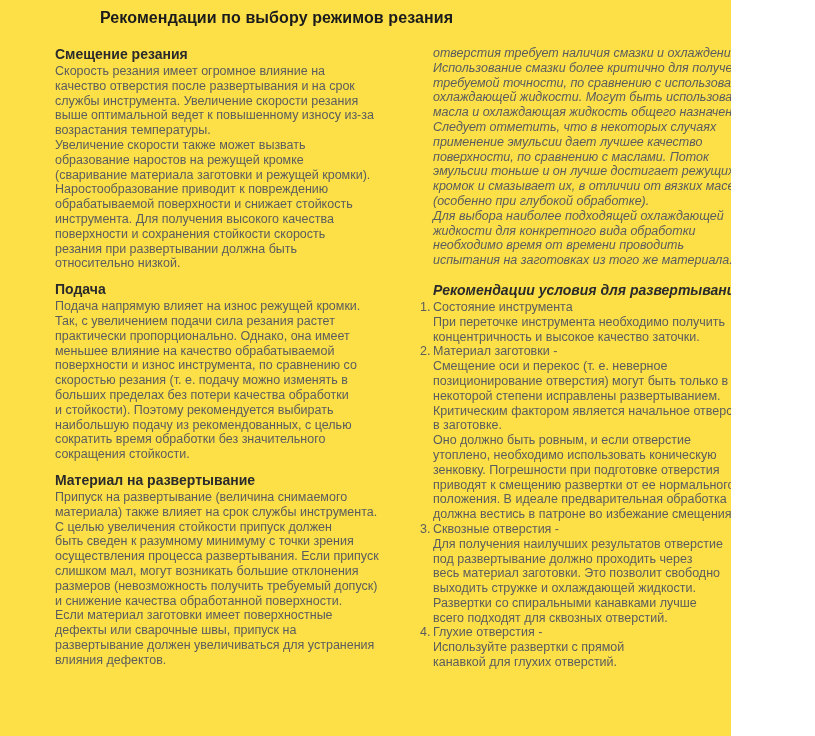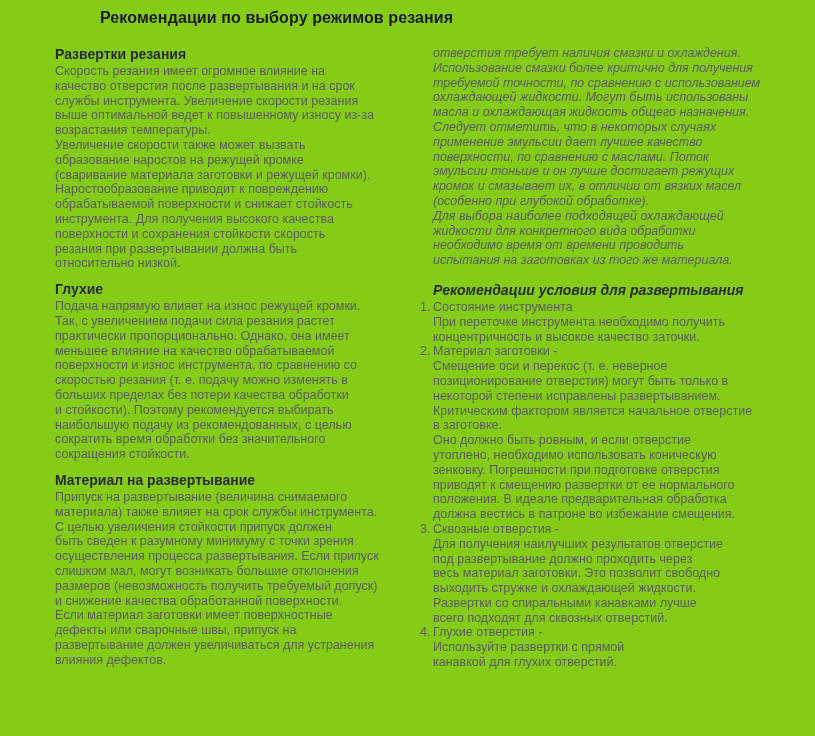--- a/index.html
+++ b/index.html
@@ -2,23 +2,23 @@
 <html><head>
 <meta charset="utf-8">
 <style>
   html, body {
     margin: 0;
     padding: 0;
     background: #ffffff;
   }
   .doc {
     position: relative;
-    width: 815px;
+    width: 731px;
     height: 736px;
-    background: #84cc16;
+    background: #fde047;
     overflow: hidden;
     font-family: "Liberation Sans", "DejaVu Sans", sans-serif;
   }
   .doc-title {
     position: absolute;
     left: 100px;
     top: 9px;
     font-size: 16px;
     font-weight: bold;
     color: #1b1b1d;
@@ -79,39 +79,39 @@
 </head>
 <body>
 
 <div class="doc">
 
   <div class="doc-title">Рекомендации по выбору режимов резания</div>
 
   <div class="col col-left">
 
     <div class="section">
-      <h3 class="sec-heading">Развертки резания</h3>
+      <h3 class="sec-heading">Смещение резания</h3>
       <p class="body-text">Скорость резания имеет огромное влияние на
 качество отверстия после развертывания и на срок
 службы инструмента. Увеличение скорости резания
 выше оптимальной ведет к повышенному износу из-за
 возрастания температуры.
 Увеличение скорости также может вызвать
 образование наростов на режущей кромке
 (сваривание материала заготовки и режущей кромки).
 Наростообразование приводит к повреждению
 обрабатываемой поверхности и снижает стойкость
 инструмента. Для получения высокого качества
 поверхности и сохранения стойкости скорость
 резания при развертывании должна быть
 относительно низкой.</p>
     </div>
 
     <div class="section">
-      <h3 class="sec-heading">Глухие</h3>
+      <h3 class="sec-heading">Подача</h3>
       <p class="body-text">Подача напрямую влияет на износ режущей кромки.
 Так, с увеличением подачи сила резания растет
 практически пропорционально. Однако, она имеет
 меньшее влияние на качество обрабатываемой
 поверхности и износ инструмента, по сравнению со
 скоростью резания (т. е. подачу можно изменять в
 больших пределах без потери качества обработки
 и стойкости). Поэтому рекомендуется выбирать
 наибольшую подачу из рекомендованных, с целью
 сократить время обработки без значительного

